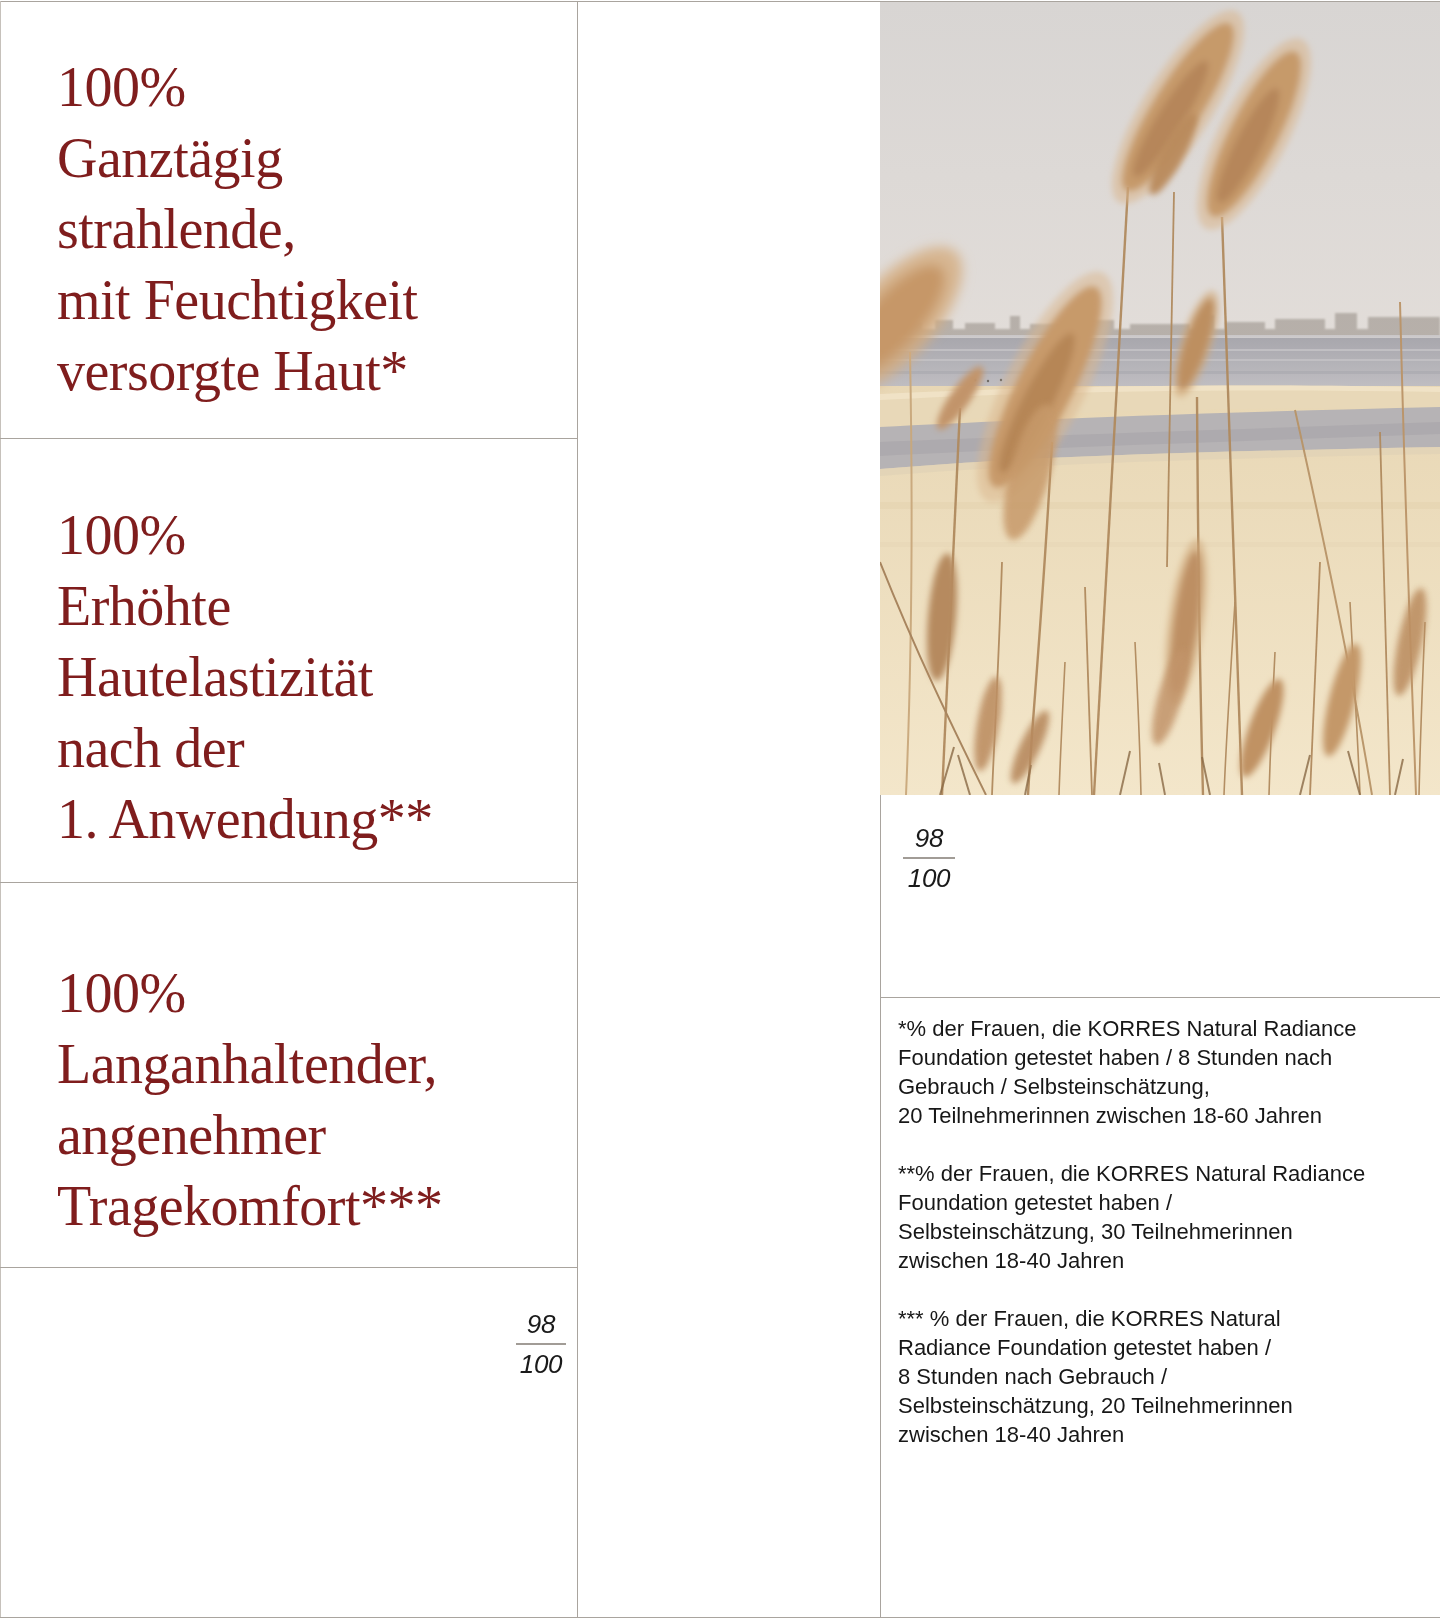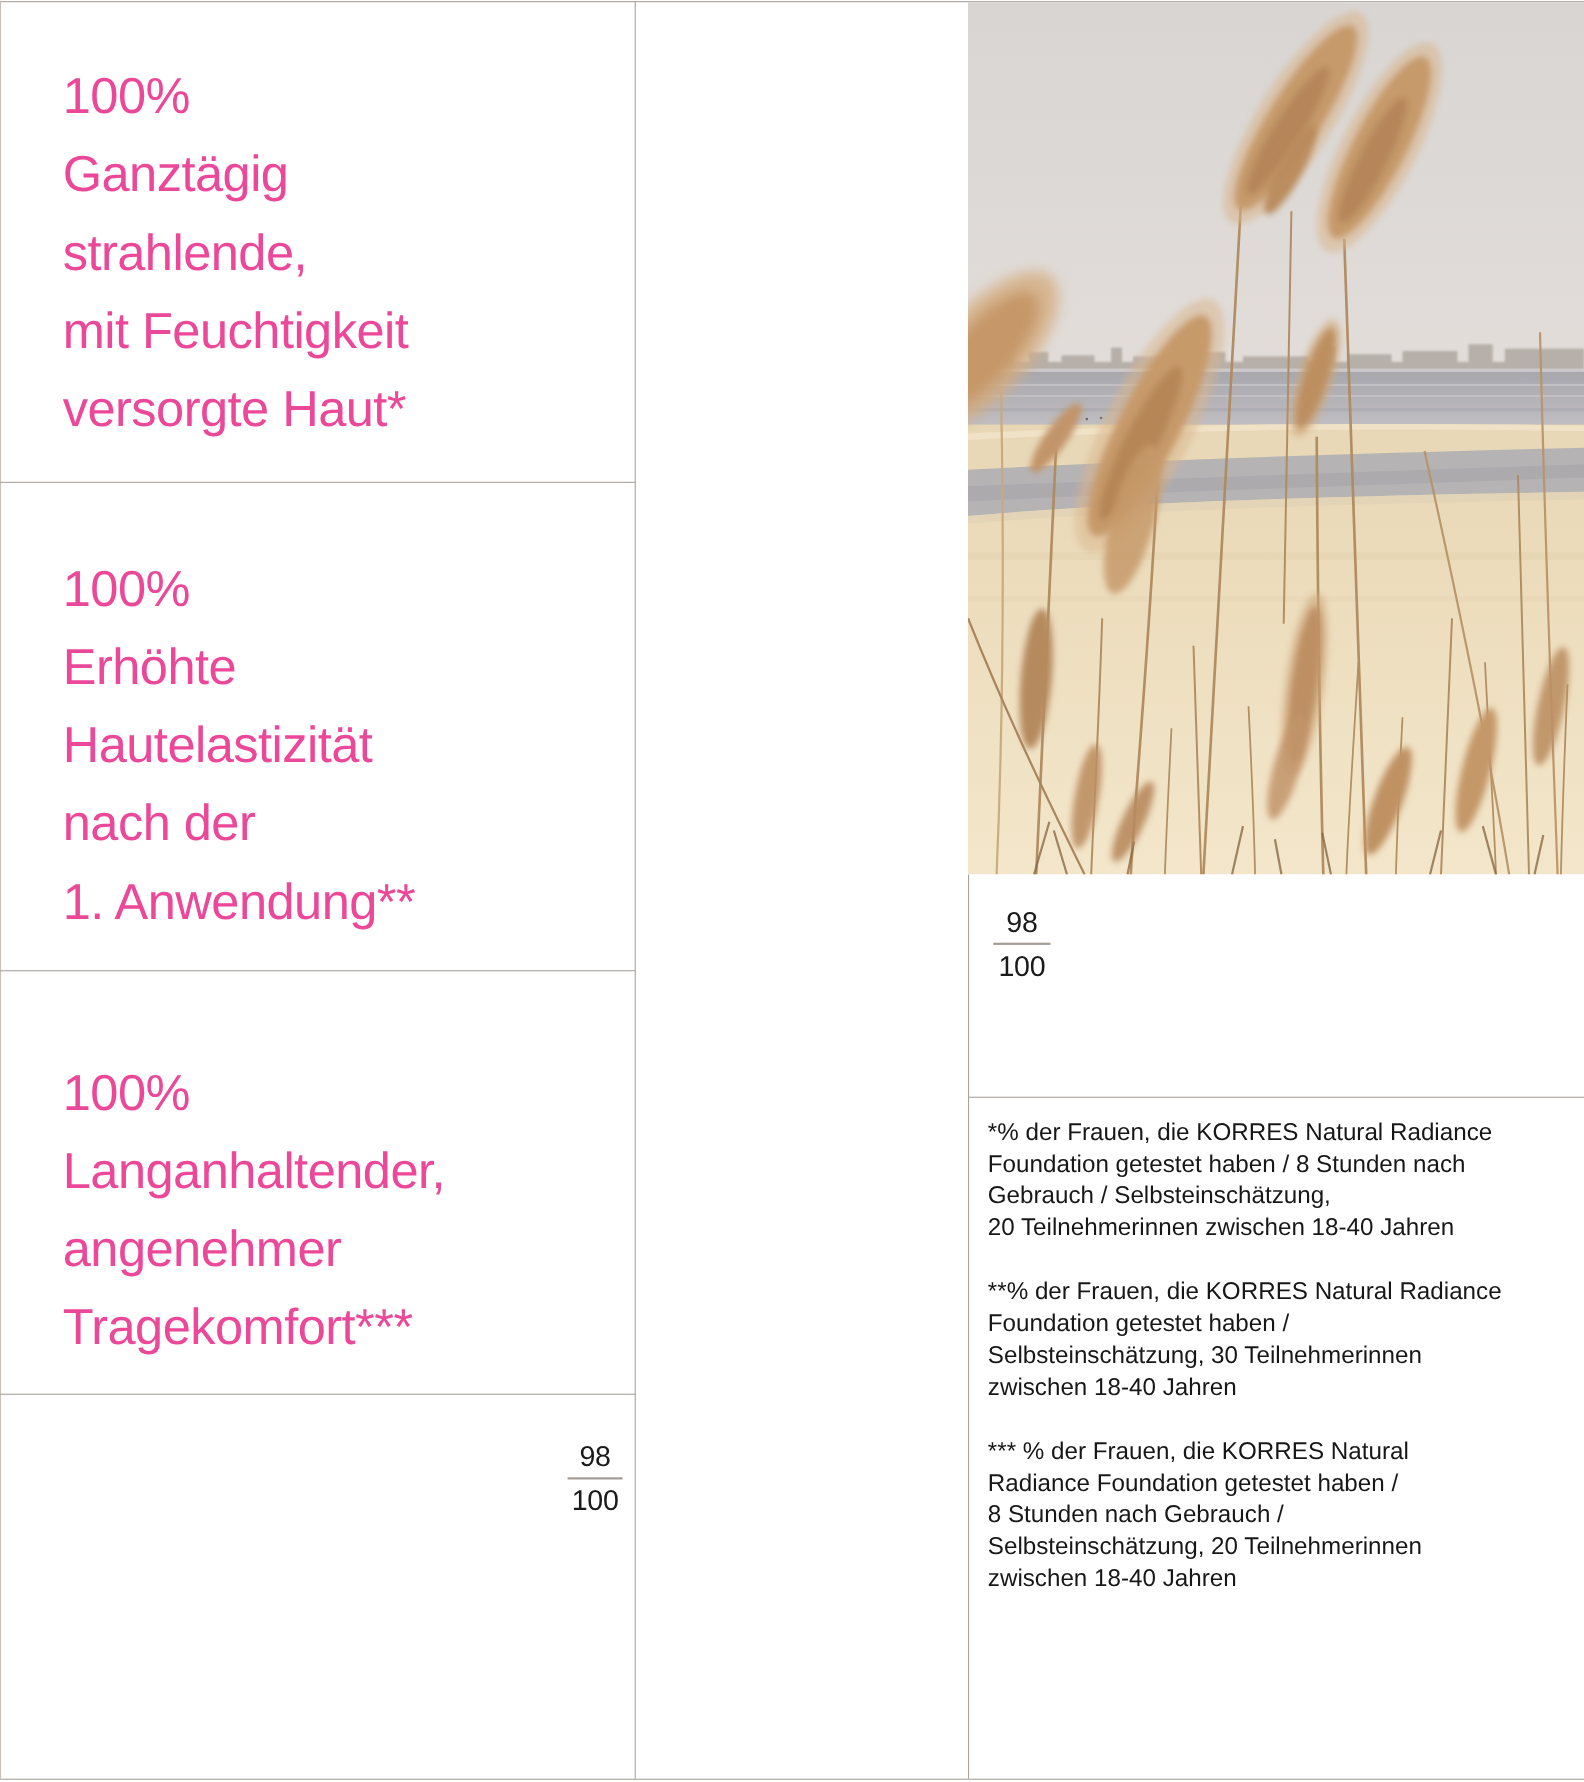--- a/index.html
+++ b/index.html
@@ -8,29 +8,29 @@
     font-family:"Liberation Sans","DejaVu Sans",sans-serif;
     -webkit-font-smoothing:antialiased;overflow:hidden;
   }
   .hline,.vline{position:absolute;background:#a9a49e;}
   .hline{height:1px;}
   .vline{width:1px;}
   .hline.soft,.vline.soft{background:#c6c1bb;}
 
   .claim{
     position:absolute;left:57px;width:480px;
-    font-size:46px;line-height:71px;letter-spacing:-0.5px;
-    color:#ec4899;white-space:pre-line;
+    font-size:56px;line-height:71px;letter-spacing:-0.5px;
+    color:#7f1d1d;white-space:pre-line;font-family:Liberation Serif, serif;
   }
   #claim-1{top:52px;}
   #claim-2{top:500px;}
   #claim-3{top:958px;}
 
   .fraction{position:absolute;text-align:center;color:#1a1a1a;
-    font-size:26px;letter-spacing:-0.3px;line-height:1.1;}
+    font-size:26px;letter-spacing:-0.3px;line-height:1.1;font-style:italic;}
   .fraction .frac-bar{height:2px;background:#a19c96;margin:4px 0 5px 0;}
   #fraction-left{left:516px;top:1310px;width:50px;}
   #fraction-right{left:903px;top:824px;width:52px;}
 
   .footnotes{
     position:absolute;left:898px;top:1014px;width:528px;
     font-size:22px;line-height:29px;color:#171717;
   }
   .footnotes p{margin:0 0 29px 0;white-space:pre-line;}
 
@@ -239,21 +239,21 @@
 <div class="fraction" id="fraction-right">
   <div class="frac-num">98</div>
   <div class="frac-bar"></div>
   <div class="frac-den">100</div>
 </div>
 
 <div class="footnotes">
   <p>*% der Frauen, die KORRES Natural Radiance
 Foundation getestet haben / 8 Stunden nach
 Gebrauch / Selbsteinschätzung,
-20 Teilnehmerinnen zwischen 18-40 Jahren</p>
+20 Teilnehmerinnen zwischen 18-60 Jahren</p>
   <p>**% der Frauen, die KORRES Natural Radiance
 Foundation getestet haben /
 Selbsteinschätzung, 30 Teilnehmerinnen
 zwischen 18-40 Jahren</p>
   <p>*** % der Frauen, die KORRES Natural
 Radiance Foundation getestet haben /
 8 Stunden nach Gebrauch /
 Selbsteinschätzung, 20 Teilnehmerinnen
 zwischen 18-40 Jahren</p>
 </div>

